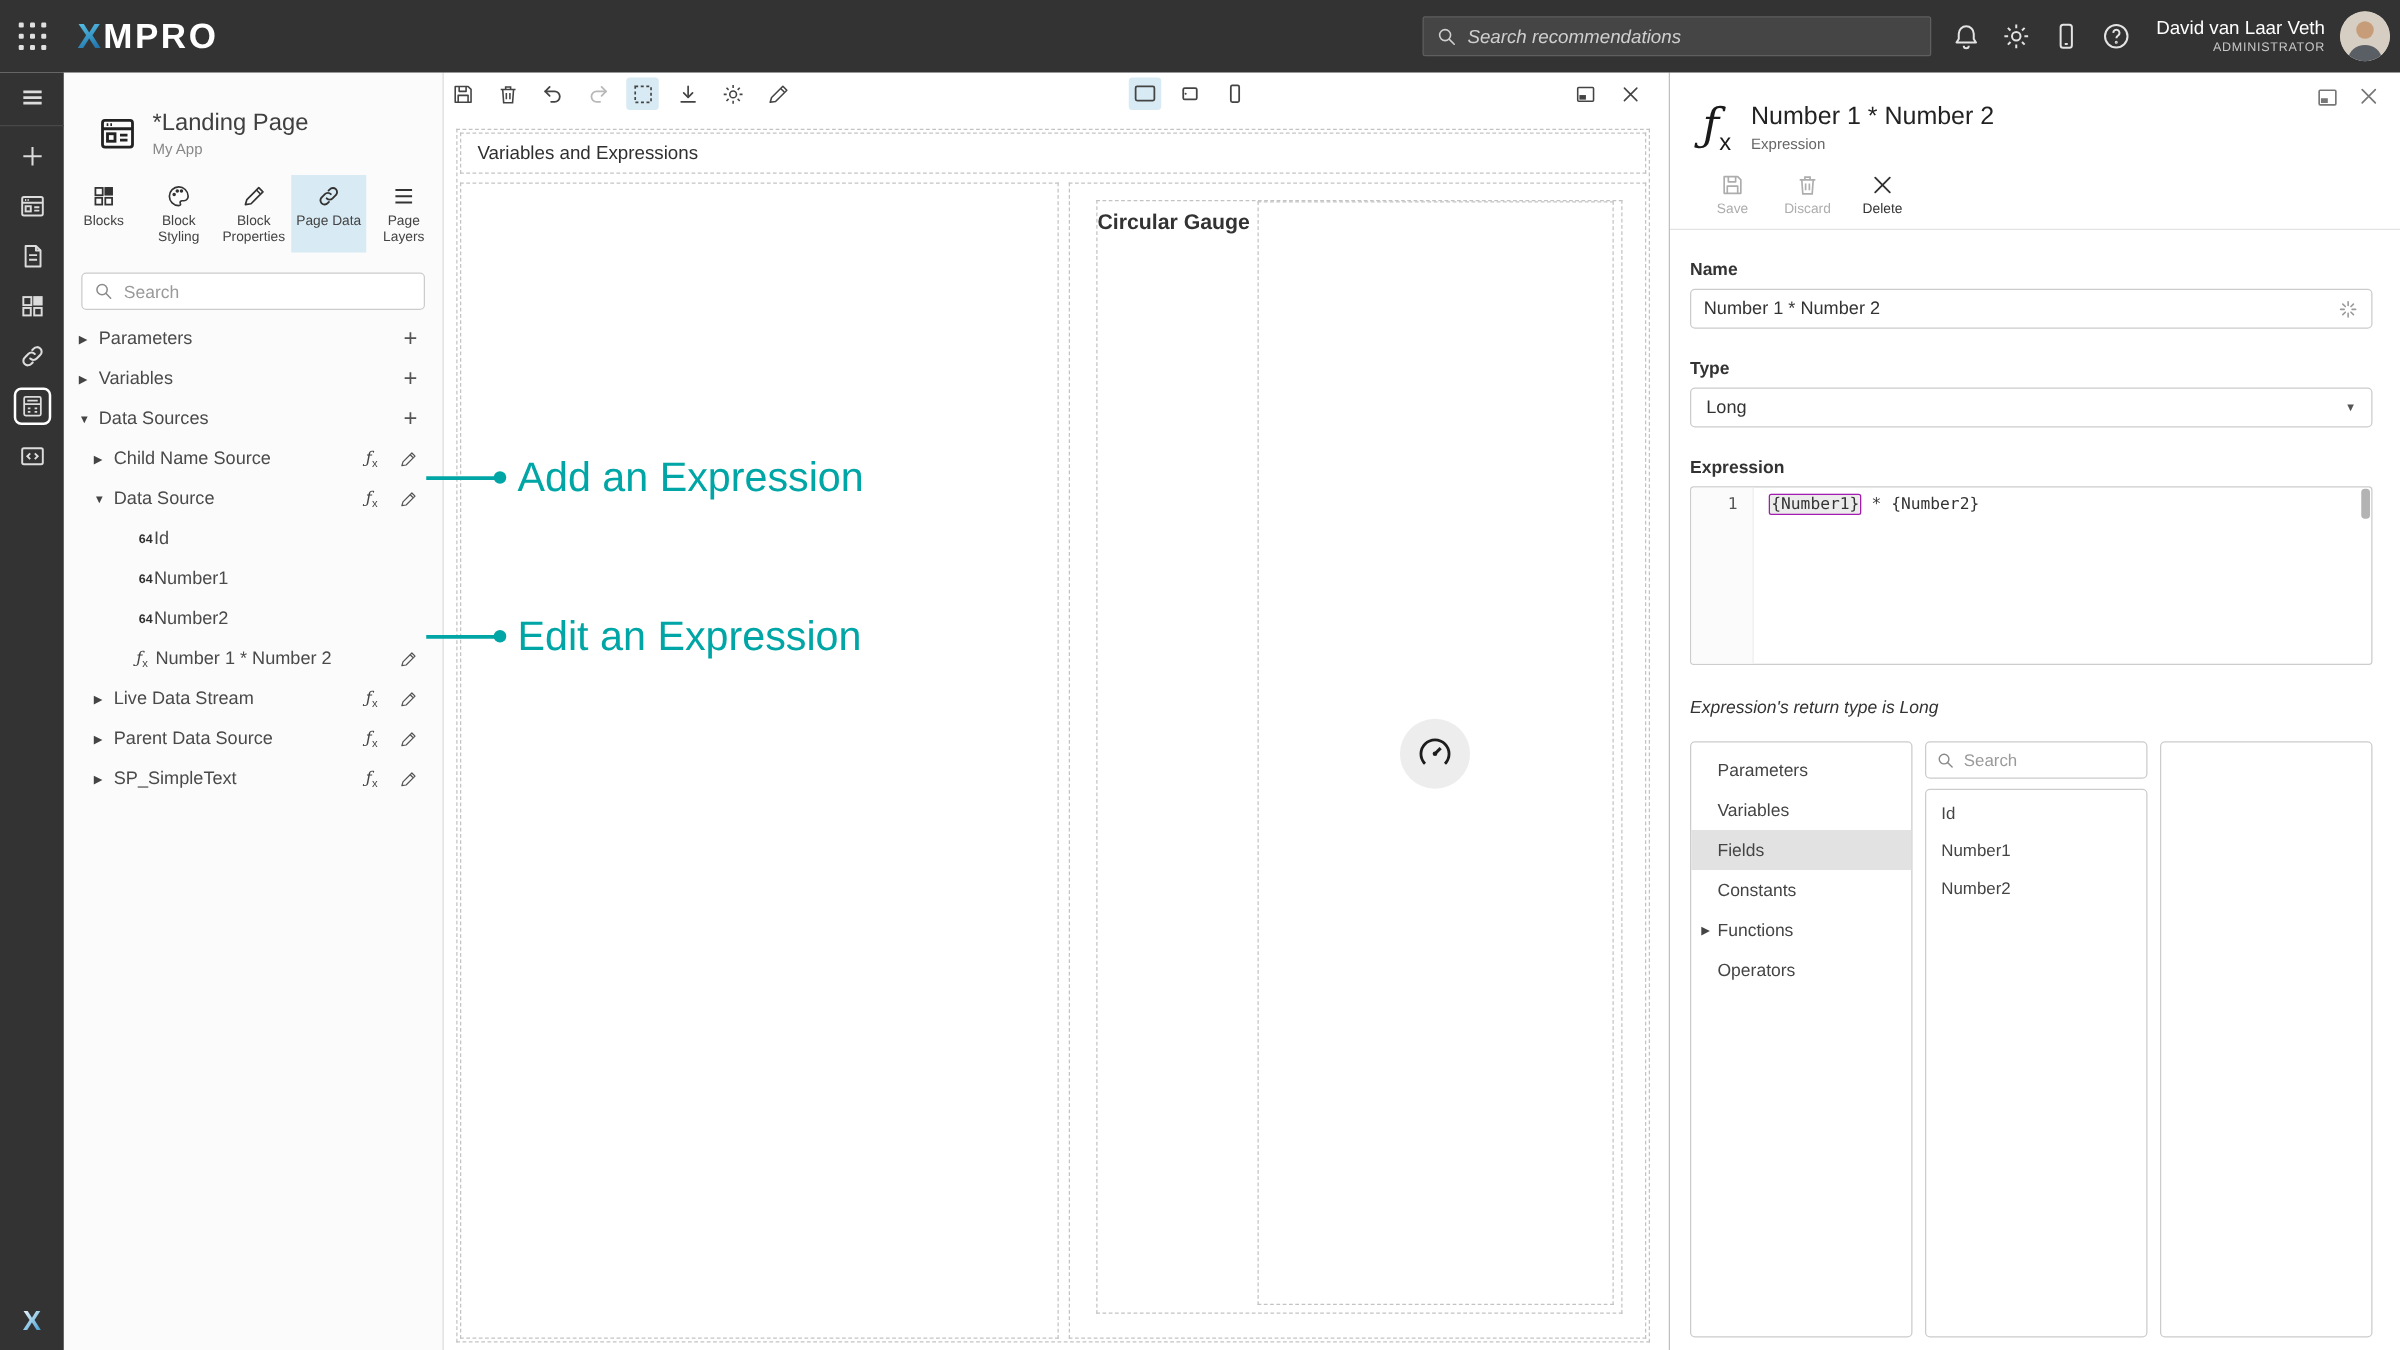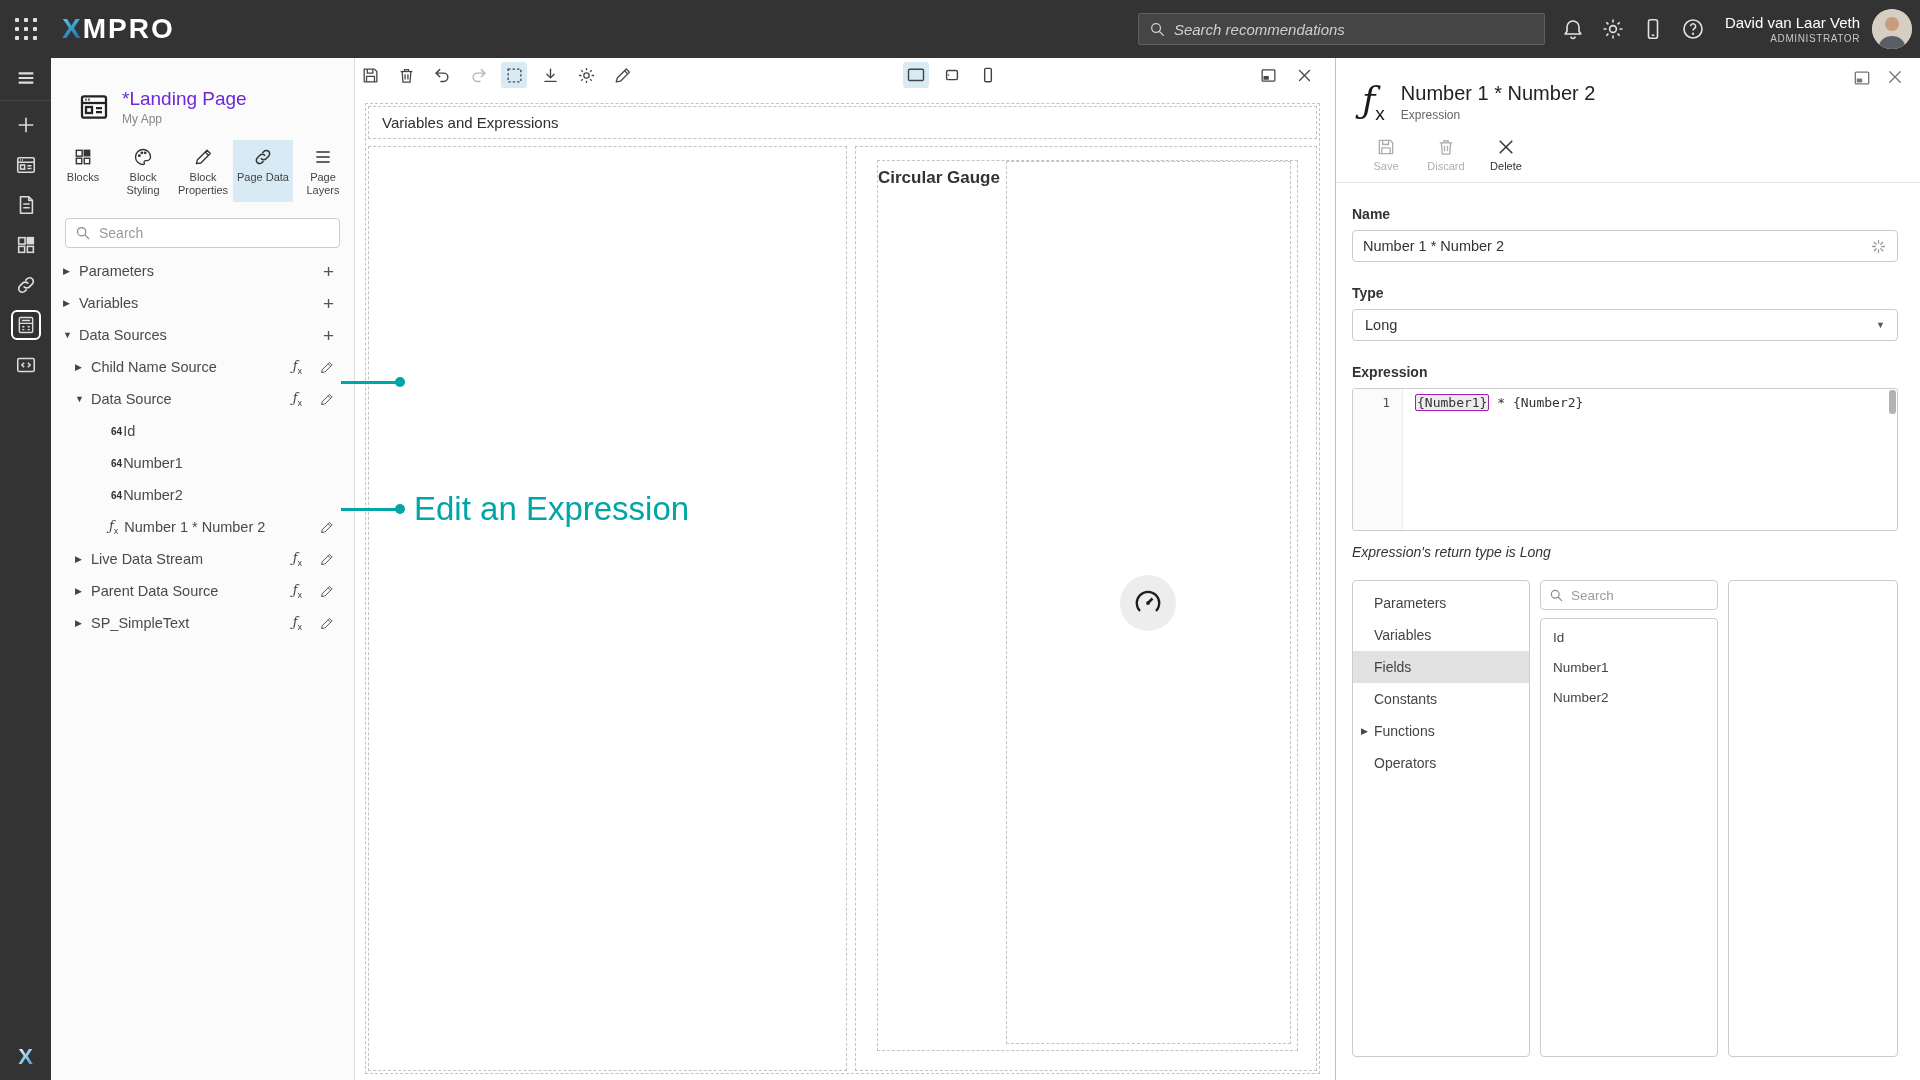--- a/index.html
+++ b/index.html
@@ -38,21 +38,21 @@
             font-size:22px; font-weight:bold; cursor:pointer;
             background:linear-gradient(135deg,#eaf6fc 30%,#3f9fd4 70%);
             -webkit-background-clip:text; background-clip:text; color:transparent; }
 
   
   .lpanel { position:absolute; top:58px; left:51px; width:304px; height:1022px; background:#fbfbfb;
             border-right:1px solid #ddd; z-index:10; }
   .lp-head { display:flex; align-items:center; padding:30px 0 0 27px; }
   .lp-head .ic { color:#222; }
   .lp-title { margin-left:12px; }
-  .lp-title .t1 { font-size:19px; color:#6d28d9; }
+  .lp-title .t1 { font-size:19px; color:#404040; }
   .lp-title .t2 { font-size:12px; color:#888; margin-top:2px; }
   .lp-tools { display:flex; margin:14px 0 0 2px; }
   .lp-tool { width:60px; padding:7px 2px 6px; display:flex; flex-direction:column; align-items:center;
              font-size:11px; color:#444; text-align:center; line-height:1.15; cursor:pointer; }
   .lp-tool .ic { margin-bottom:4px; color:#333; }
   .lp-tool.active { background:#d8eaf3; }
   .lp-search { margin:16px 14px 0; height:30px; border:1px solid #ccc; border-radius:4px; background:#fff;
                display:flex; align-items:center; padding:0 9px; }
   .lp-search input { flex:1; border:none; outline:none; font-size:14px; color:#555; margin-left:8px;
                      font-family:inherit; background:transparent; }
@@ -124,21 +124,21 @@
   .fselect .car { margin-left:auto; font-size:9px; color:#555; }
   .editor { margin-top:8px; height:143px; border:1px solid #ccc; border-radius:3px; position:relative;
             display:flex; overflow:hidden; background:#fff; cursor:text; }
   .gutter { width:50px; background:#fbfbfb; border-right:1px solid #eee; text-align:right;
             padding:6px 12px 0 0; font-family:"DejaVu Sans Mono", monospace; font-size:13px; color:#555; }
   .codeln { padding:6px 0 0 12px; font-family:"DejaVu Sans Mono", monospace; font-size:13px; color:#333;
             white-space:pre; }
   .tok { background:#ececec; border:1px solid #a21caf; border-radius:2px; padding:0 1px; }
   .ed-thumb { position:absolute; right:1px; top:1px; width:7px; height:24px; background:#b3b3b3;
               border-radius:3px; cursor:pointer; }
-  .retnote { margin-top:13px; font-style:italic; font-size:14px; color:#333; }
+  .retnote { margin-top:25px; font-style:italic; font-size:14px; color:#333; }
   .builder { margin-top:20px; display:flex; gap:10px; height:477px; }
   .bx { border:1px solid #ccc; border-radius:4px; background:#fff; }
   .tabsbox { width:178px; padding-top:6px; }
   .tab { height:32px; line-height:32px; padding-left:21px; font-size:14px; color:#444; cursor:pointer;
          display:flex; align-items:center; }
   .tab.sel { background:#e2e2e2; }
   .tab .arr { font-size:9px; color:#444; width:13px; margin-left:-13px; }
   .midcol { width:178px; display:flex; flex-direction:column; }
   .insp-search { height:30px; border:1px solid #ccc; border-radius:4px; background:#fff; display:flex;
                  align-items:center; padding:0 8px; }
@@ -664,20 +664,21 @@
           </div>
         </div>
       </div>
     </div>
   </div>
 </div>
 
 <div class="ann" style="left:341px; top:360px; height:44px;">
   <div class="ln"></div>
   <div class="dt"></div>
+  <div class="tx">Add an Expression</div>
 </div>
 <div class="ann" style="left:341px; top:487px; height:44px;">
   <div class="ln"></div>
   <div class="dt"></div>
   <div class="tx">Edit an Expression</div>
 </div>
 
 <div class="insp">
   <div class="insp-top-ic">
     <svg class="svgi" width="20" height="20">

